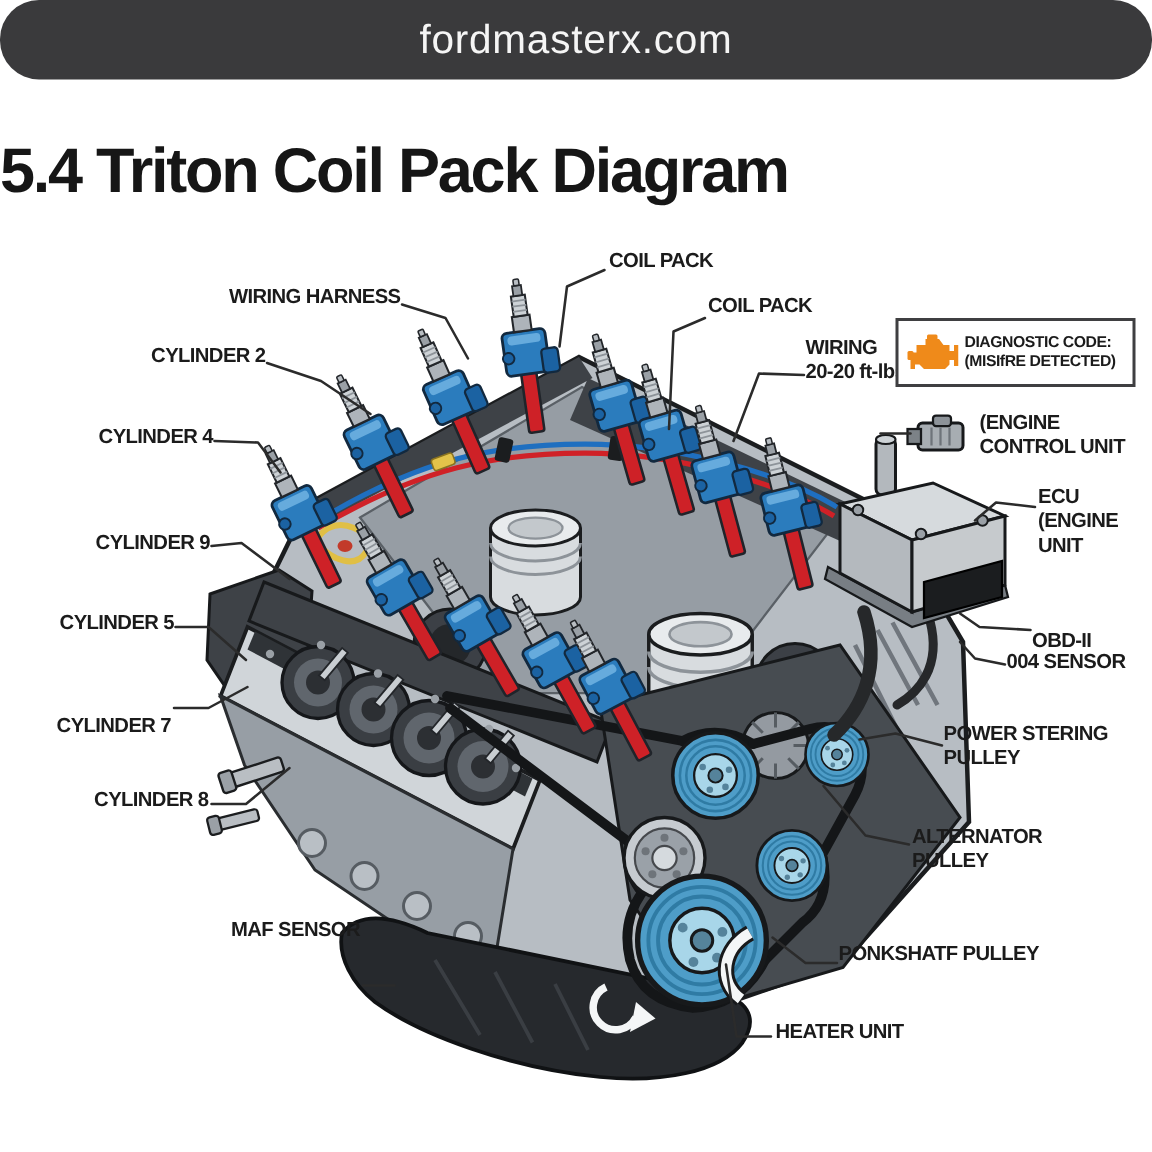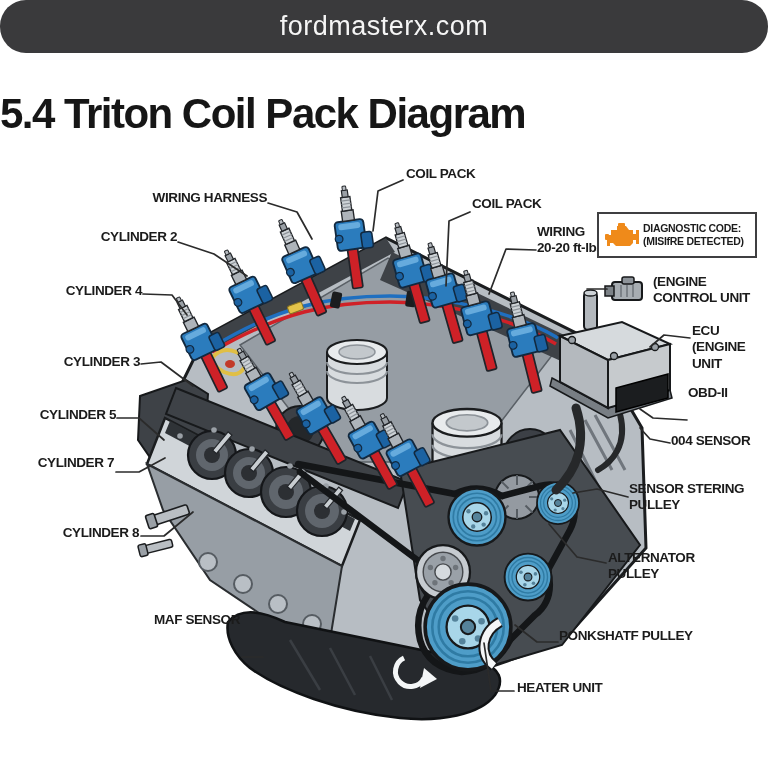--- a/index.html
+++ b/index.html
@@ -282,35 +282,35 @@
     <polyline points="558,642 537,642 515,625"></polyline>
     <polyline points="514,691 491,691 484,643"></polyline>
   </g>
 </svg>
 
 <div class="lbl" style="left:406px;top:166px">COIL PACK</div>
 <div class="lbl" style="left:472px;top:196px">COIL PACK</div>
 <div class="lbl r" style="right:501px;top:190px">WIRING HARNESS</div>
 <div class="lbl r" style="right:591px;top:229px">CYLINDER 2</div>
 <div class="lbl r" style="right:626px;top:283px">CYLINDER 4</div>
-<div class="lbl r" style="right:628px;top:354px">CYLINDER 3</div>
+<div class="lbl r" style="right:628px;top:354px">CYLINDER 9</div>
 <div class="lbl r" style="right:652px;top:407px">CYLINDER 5</div>
-<div class="lbl r" style="right:654px;top:455px">CYLINDER 7</div>
+<div class="lbl r" style="right:654px;top:476px">CYLINDER 7</div>
 <div class="lbl r" style="right:629px;top:525px">CYLINDER 8</div>
 <div class="lbl r" style="right:528px;top:612px">MAF SENSOR</div>
 <div class="lbl" style="left:537px;top:224px">WIRING
 20-20 ft-lbs</div>
 <div class="lbl" style="left:653px;top:274px">(ENGINE
 CONTROL UNIT</div>
 <div class="lbl" style="left:692px;top:323px">ECU
 (ENGINE
 UNIT</div>
-<div class="lbl" style="left:688px;top:385px">OBD-II</div>
+<div class="lbl" style="left:688px;top:419px">OBD-II</div>
 <div class="lbl" style="left:671px;top:433px">004 SENSOR</div>
-<div class="lbl" style="left:629px;top:481px">SENSOR STERING
+<div class="lbl" style="left:629px;top:481px">POWER STERING
 PULLEY</div>
 <div class="lbl" style="left:608px;top:550px">ALTERNATOR
 PULLEY</div>
 <div class="lbl" style="left:559px;top:628px">PONKSHATF PULLEY</div>
 <div class="lbl" style="left:517px;top:680px">HEATER UNIT</div>
 
 <div class="diag">
   <svg width="36" height="27" viewBox="0 0 36 27">
     <path d="M8,8 h6 V4 h9 l3,4 h4 v4 h3 V8 h3 v14 h-3 v-4 h-3 v3 l-3,3 H13 l-3,-3 H7 v3 H4 V13 h4 z" style="fill:var(--orange,#ef8a1a)"></path>
     <rect x="15" y="1" width="7" height="4" rx="1" style="fill:var(--orange,#ef8a1a)"></rect>

